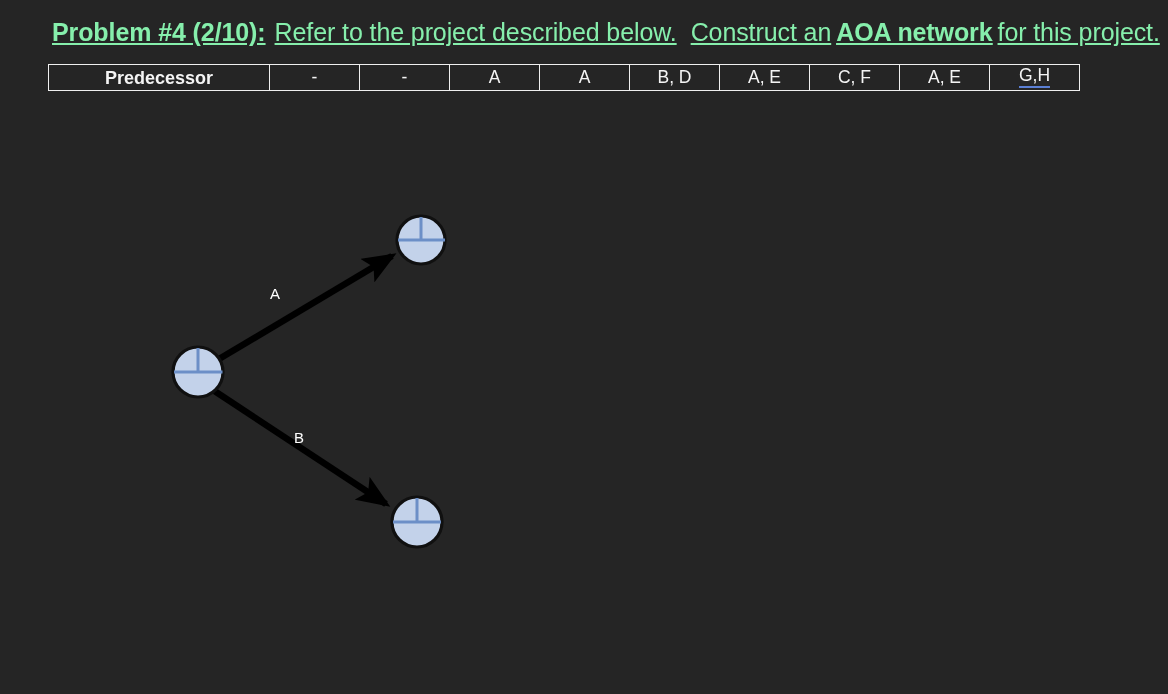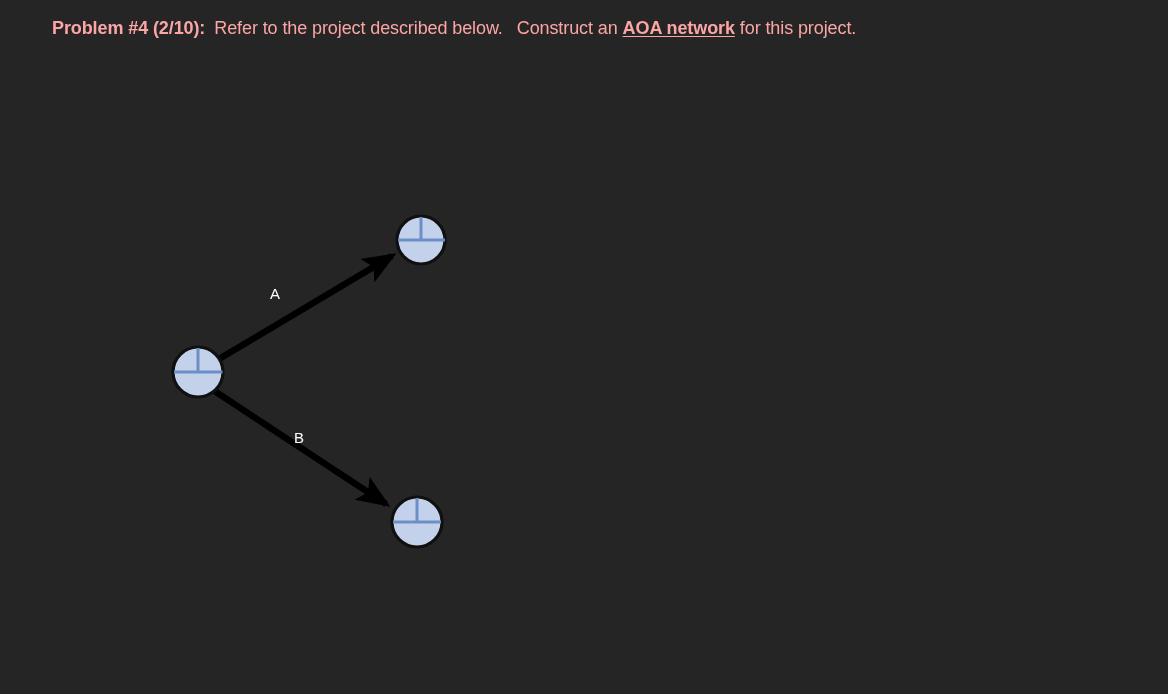--- a/index.html
+++ b/index.html
@@ -15,25 +15,26 @@
     color: #f2f2f2;
     position: relative;
     -webkit-font-smoothing: antialiased;
   }
 
   
   #title-bar {
     position: absolute;
     left: 52px;
     top: 18px;
-    font-size: 18px;
+    font-size: 25px;
     font-weight: bold;
     white-space: nowrap;
     letter-spacing: -0.1px;
-    color: #fca5a5;
+    color: #86efac;
+    text-decoration: underline;
   }
   #title-bar .normal {
     font-weight: normal;
   }
   #title-bar .underline-bold {
     font-weight: bold;
     text-decoration: underline;
     text-underline-offset: 2px;
   }
   .sp-wide { display: inline-block; width: 9px; }
@@ -95,20 +96,32 @@
 </style>
 </head>
 <body>
 
 <div id="title-bar">
   <span>Problem #4 (2/10):</span><span class="sp-wide"></span><span class="normal">Refer to the project described below.</span><span class="sp-wide"></span><span class="sp-med"></span><span class="normal">Construct an</span><span class="sp-med"></span><span class="underline-bold">AOA network</span><span class="sp-med"></span><span class="normal">for this project.</span>
 </div>
 
 <table id="activity-table">
   <tbody>
+    <tr class="row-predecessor">
+      <td class="rowlabel">Predecessor</td>
+      <td class="datacell">-</td>
+      <td class="datacell">-</td>
+      <td class="datacell">A</td>
+      <td class="datacell">A</td>
+      <td class="datacell">B, D</td>
+      <td class="datacell">A, E</td>
+      <td class="datacell">C, F</td>
+      <td class="datacell">A, E</td>
+      <td class="datacell"><span class="smarttag">G,H</span></td>
+    </tr>
   </tbody>
 </table>
 
 <div id="network-diagram">
 
   <svg width="1168" height="544" viewBox="0 0 1168 544">
     <defs>
       <marker id="arrowhead" markerWidth="5.2" markerHeight="4.2" refX="4.4" refY="2.1" orient="auto" markerUnits="strokeWidth">
         <path d="M 0 0 L 5.2 2.1 L 0 4.2 L 1.1 2.1 z" fill="#000000"></path>
       </marker>

